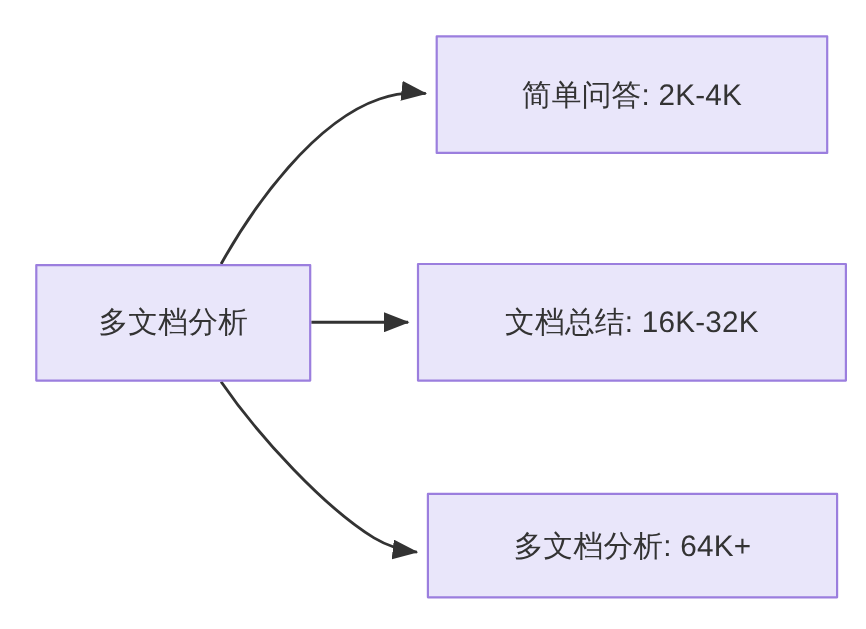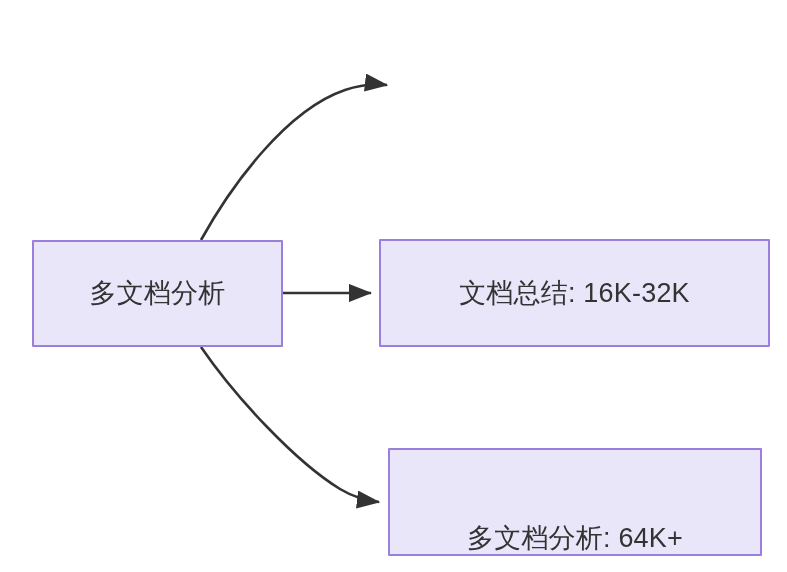--- a/index.html
+++ b/index.html
@@ -59,22 +59,21 @@
     left: 379px;
     top: 239px;
     width: 391px;
     height: 108px;
     align-items: center;
   }
   #node-multi-doc {
     left: 388px;
     top: 448px;
     width: 374px;
-    height: 108px;
-    align-items: flex-end;
+    height: 96px;
   }
 </style>
 </head>
 <body>
 
 <div id="diagram-canvas">
 
   <svg id="edge-layer" viewBox="0 0 787 572" xmlns="http://www.w3.org/2000/svg">
     <defs>
       <marker id="arrowhead" markerWidth="9" markerHeight="7" refX="8.5" refY="3.5" orient="auto" markerUnits="strokeWidth">
@@ -86,20 +85,23 @@
 
     <path d="M 283 293 L 371 293" fill="none" stroke="#333333" stroke-width="2.6" marker-end="url(#arrowhead)"></path>
 
     <path d="M 201 347 C 236 398, 296 462, 340 489 C 355 498, 370 501, 379 502" fill="none" stroke="#333333" stroke-width="2.6" marker-end="url(#arrowhead)"></path>
   </svg>
 
   <div class="node" id="node-root">
     <span class="node-label">多文档分析</span>
   </div>
 
+  <div class="node" id="node-simple-qa">
+    <span class="node-label">简单问答: 2K-4K</span>
+  </div>
 
   <div class="node" id="node-doc-summary">
     <span class="node-label">文档总结: 16K-32K</span>
   </div>
 
   <div class="node" id="node-multi-doc">
     <span class="node-label">多文档分析: 64K+</span>
   </div>
 
 </div>

